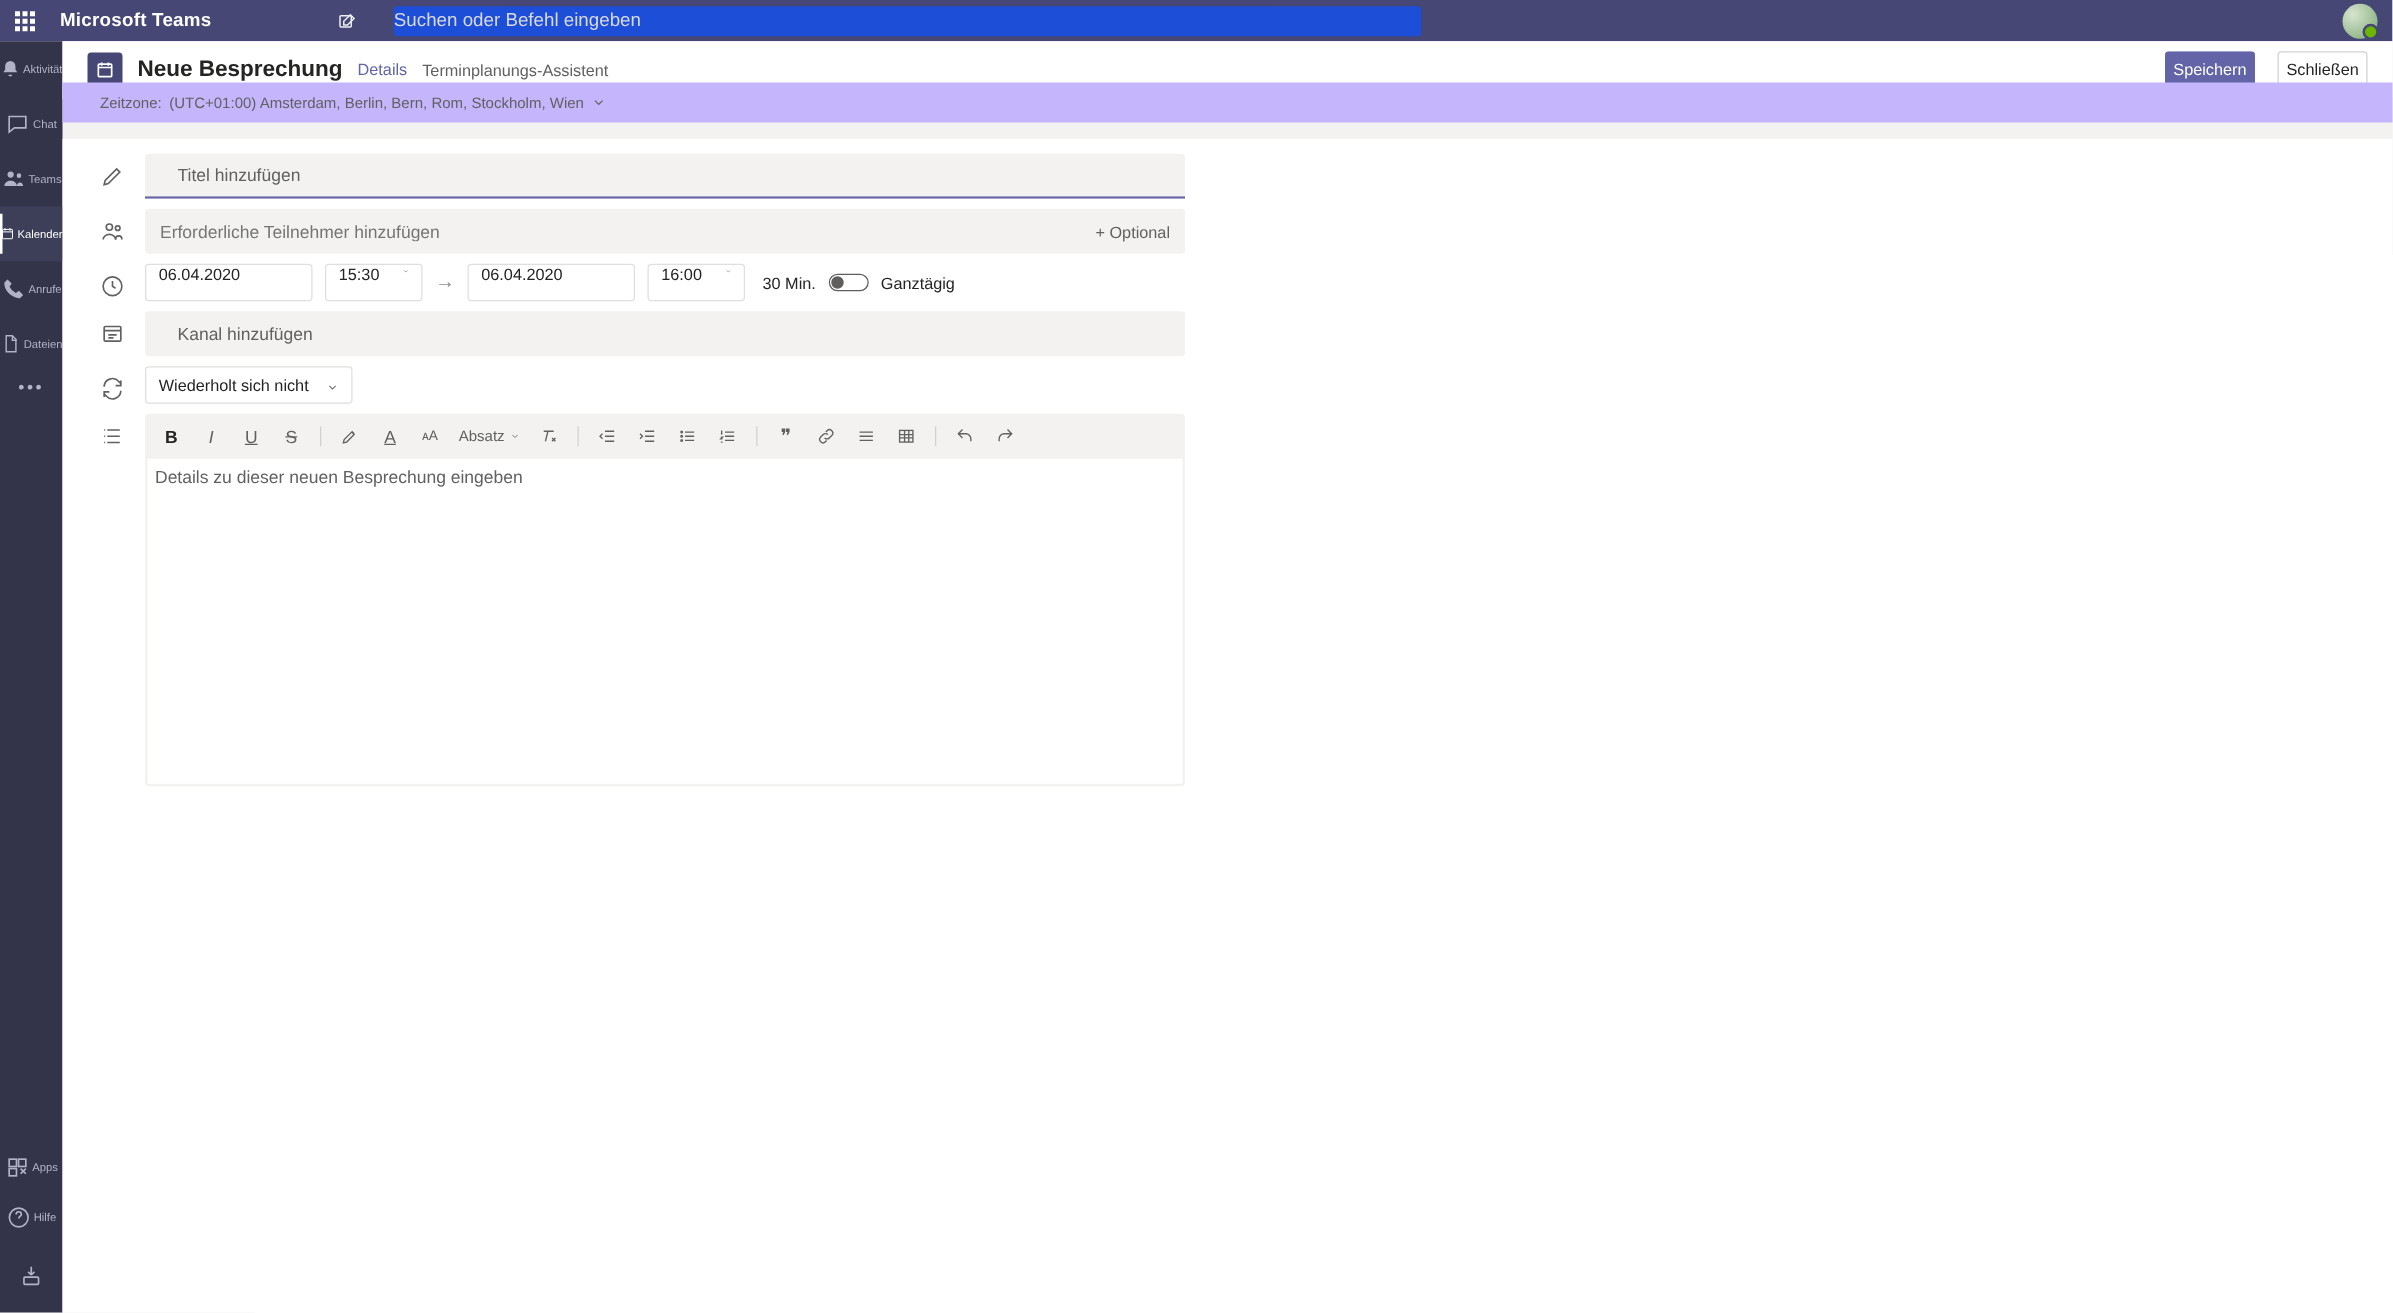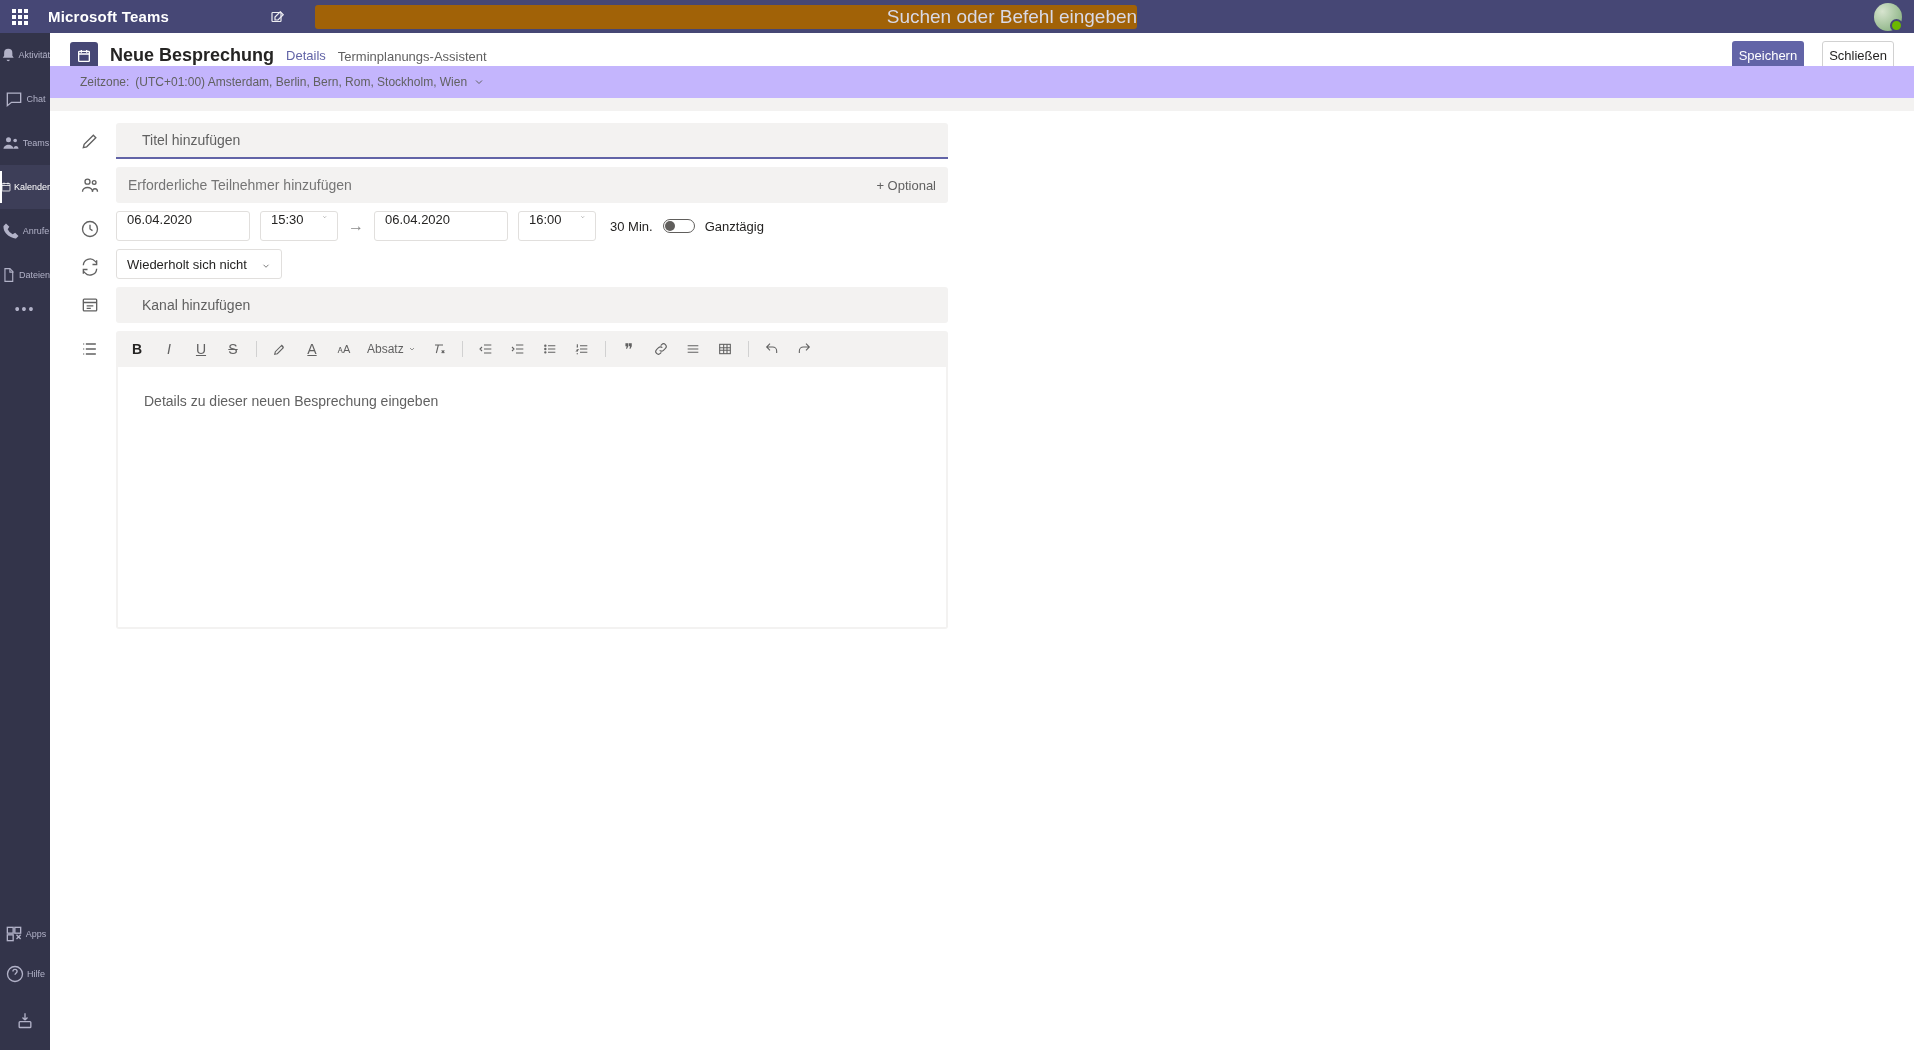--- a/index.html
+++ b/index.html
@@ -5,21 +5,21 @@
 * { margin: 0; padding: 0; box-sizing: border-box; font-family: "Segoe UI", -apple-system, BlinkMacSystemFont, sans-serif; }
 html, body { width: 100%; height: 100%; overflow: hidden; background: #f3f2f1; }
 
 
 .titlebar { height: 33px; background: #464775; display: flex; align-items: center; color: #fff; padding: 0 12px; gap: 20px; }
 .waffle { width: 16px; height: 16px; display: grid; grid-template-columns: repeat(3,4px); grid-template-rows: repeat(3,4px); gap: 2px; }
 .waffle span { background: #fff; }
 .titlebar .brand { font-size: 15px; font-weight: 600; letter-spacing: .2px; }
 .titlebar .compose { width: 18px; height: 18px; opacity: .9; margin-left: 80px; }
 .titlebar .search { flex: 0 0 822px; margin-left: 8px; }
-.titlebar .search input { width: 100%; height: 24px; border: none; border-radius: 3px; background: #a16207; color: #fff; text-align: right; font-size: 19px; outline: none; }
+.titlebar .search input { width: 100%; height: 24px; border: none; border-radius: 3px; background: #1d4ed8; color: #fff; text-align: left; font-size: 15px; outline: none; }
 .titlebar .search input::placeholder { color: #d9d9e6; }
 .titlebar .spacer { flex: 1; }
 .titlebar .avatar { width: 28px; height: 28px; border-radius: 50%; background: radial-gradient(circle at 30% 30%, #d7e4cf, #7aa873); position: relative; }
 .titlebar .avatar::after { content: ""; position: absolute; right: -1px; bottom: -1px; width: 9px; height: 9px; border-radius: 50%; background: #6bb700; border: 2px solid #464775; }
 
 
 .rail { position: absolute; top: 33px; left: 0; bottom: 0; width: 50px; background: #33344a; display: flex; flex-direction: column; align-items: center; color: #b2b2c8; }
 .rail .item { width: 50px; height: 44px; display: flex; flex-direction: row; align-items: center; justify-content: center; font-size: 9px; gap: 2px; cursor: pointer; position: relative; }
 .rail .item svg { width: 20px; height: 20px; }
 .rail .item.active { color: #fff; background: #3d3e58; }
@@ -74,21 +74,21 @@
 
 .desc-row .editor { width: 832px; background: #f3f2f1; border-radius: 3px; }
 .desc-row .toolbar { height: 36px; display: flex; align-items: center; gap: 14px; padding: 0 12px; color: #616161; }
 .desc-row .toolbar .tbtn { width: 18px; height: 18px; display: flex; align-items: center; justify-content: center; cursor: pointer; font-size: 14px; }
 .desc-row .toolbar .tbtn.bold { font-weight: 700; color: #252423; }
 .desc-row .toolbar .tbtn.italic { font-style: italic; }
 .desc-row .toolbar .tbtn.underline { text-decoration: underline; }
 .desc-row .toolbar .tbtn.strike { text-decoration: line-through; }
 .desc-row .toolbar .sep { width: 1px; height: 16px; background: #d1d1d1; }
 .desc-row .toolbar .para { display: flex; align-items: center; font-size: 12px; gap: 4px; cursor: pointer; }
-.desc-row .body { min-height: 260px; background: #fff; margin: 0 2px 2px 2px; padding: 26px; font-size: 14px; }
+.desc-row .body { min-height: 260px; background: #fff; margin: 0 2px 2px 2px; padding: 6px; font-size: 14px; }
 
 .chev svg, .ricon svg { width: 100%; height: 100%; }
 </style>
 </head>
 <body>
 
 <div class="titlebar">
   <div class="waffle">
       <span></span>
       <span></span>
@@ -252,47 +252,47 @@
           <svg width="10" height="10" viewBox="0 0 24 24" fill="none" stroke="#616161" stroke-width="2">
             <path d="M6 9l6 6 6-6"></path>
           </svg>
         </div>
       <span class="duration">30 Min.</span>
       <div class="toggle"></div>
       <span class="toggle-label">Ganztägig</span>
     </div>
   </div>
 
+  <div class="row channel-row">
+    <div class="ricon"><svg viewBox="0 0 24 24" fill="none" stroke="currentColor" stroke-width="1.6">
+          <rect x="4" y="5" width="16" height="14" rx="1"></rect>
+          <path d="M4 9h16M8 13h8M8 16h5"></path>
+        </svg></div>
+    <div class="field">
+        <div class="box placeholder">
+          <span>Kanal hinzufügen</span>
+        </div>
+      </div>
+  </div>
+
   <div class="row repeat-row">
     <div class="ricon"><svg viewBox="0 0 24 24" fill="none" stroke="currentColor" stroke-width="1.6">
           <path d="M4 10a8 8 0 0114-5l2 2M20 14a8 8 0 01-14 5l-2-2"></path>
           <path d="M20 4v5h-5M4 20v-5h5"></path>
         </svg></div>
     <div class="field">
       <div class="pill">
         <span>Wiederholt sich nicht</span>
         <span class="chev"><svg viewBox="0 0 24 24" fill="none" stroke="#616161" stroke-width="2">
               <path d="M6 9l6 6 6-6"></path>
             </svg></span>
       </div>
     </div>
   </div>
 
-  <div class="row channel-row">
-    <div class="ricon"><svg viewBox="0 0 24 24" fill="none" stroke="currentColor" stroke-width="1.6">
-          <rect x="4" y="5" width="16" height="14" rx="1"></rect>
-          <path d="M4 9h16M8 13h8M8 16h5"></path>
-        </svg></div>
-    <div class="field">
-        <div class="box placeholder">
-          <span>Kanal hinzufügen</span>
-        </div>
-      </div>
-  </div>
-
 
   <div class="row desc-row">
     <div class="ricon"><svg viewBox="0 0 24 24" fill="none" stroke="currentColor" stroke-width="1.6">
           <path d="M7 6h12M4 6h1M7 12h12M4 12h1M7 18h12M4 18h1"></path>
         </svg></div>
     <div class="editor">
       <div class="toolbar">
         <div class="tbtn bold">B</div>
         <div class="tbtn italic">I</div>
         <div class="tbtn underline">U</div>

